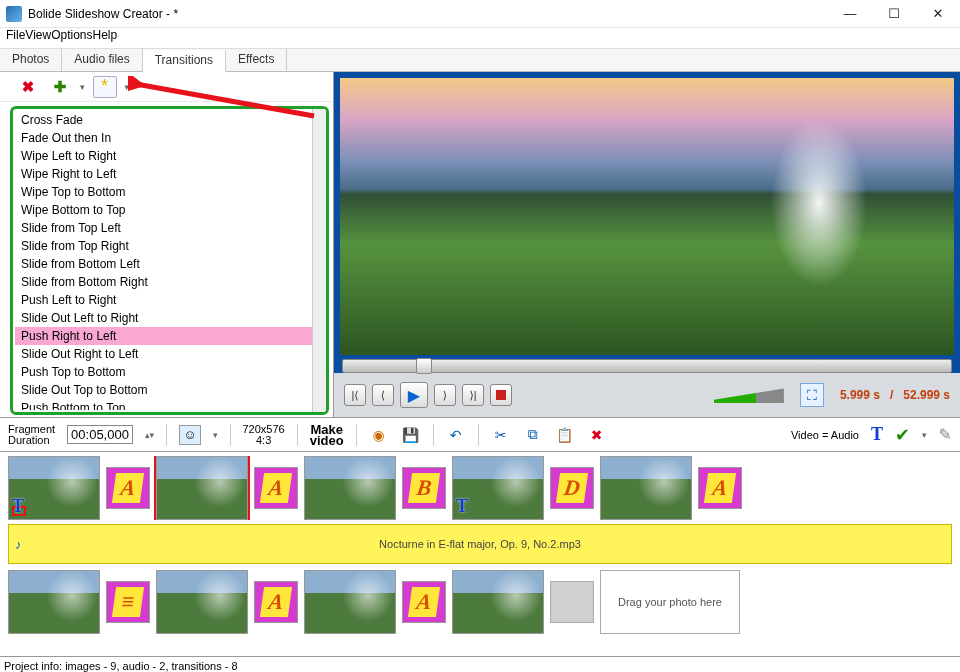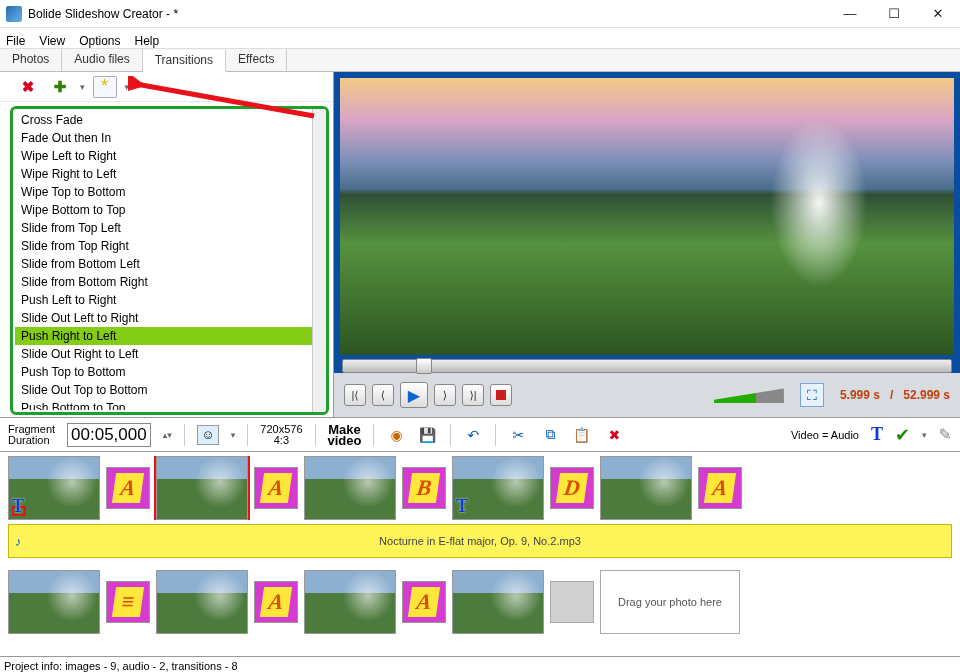--- a/index.html
+++ b/index.html
@@ -6,42 +6,42 @@
   body { width: 960px; height: 672px; overflow: hidden; background: #fff; position: relative; }
 
   
   .titlebar { height: 28px; background: #fff; border-bottom: 1px solid #e5e5e5; display: flex; align-items: center; padding-left: 6px; }
   .titlebar .appicon { width: 16px; height: 16px; background: linear-gradient(135deg,#2b6cb0,#63b3ed); border-radius: 2px; margin-right: 6px; }
   .titlebar .title { font-size: 12px; flex: 1; }
   .winbtns { display: flex; }
   .winbtn { width: 44px; height: 28px; display: flex; align-items: center; justify-content: center; font-size: 13px; color: #222; }
 
   
-  .menubar { height: 20px; display: flex; align-items: flex-end; padding-left: 6px; font-size: 12px; gap: 14px; background: #fff; }
+  .menubar { height: 20px; display: flex; align-items: flex-start; padding-left: 6px; font-size: 12px; background: #fff; }
   .menubar span { cursor: default; }
 
   
   .tabbar { height: 24px; background: #f6f6f6; border-top: 1px solid #ddd; border-bottom: 1px solid #bbb; display: flex; font-size: 12px; }
   .tab { padding: 3px 12px; border-right: 1px solid #ccc; color: #333; }
   .tab.active { background: #fff; border-bottom: 1px solid #fff; position: relative; top: 1px; }
 
   
   .main { display: flex; height: 346px; border-bottom: 1px solid #999; }
   .leftpanel { width: 334px; display: flex; flex-direction: column; border-right: 1px solid #999; position: relative; }
   .tool-row { height: 30px; display: flex; align-items: center; gap: 8px; padding-left: 16px; background: #fff; border-bottom: 1px solid #e8e8e8; }
   .tbtn { width: 24px; height: 22px; display: flex; align-items: center; justify-content: center; border: 1px solid transparent; border-radius: 2px; font-size: 15px; }
   .tbtn.box { border: 1px solid #aac; background: #f5f8ff; }
   .x-red { color: #d9001b; font-weight: bold; }
   .plus-green { color: #2e8200; font-weight: bold; }
   .asterisk { color: #e6b800; font-size: 18px; }
 
   .trans-list { flex: 1; position: relative; border: 3px solid #1fa02a; border-radius: 6px; margin: 4px 4px 2px 10px; overflow: hidden; }
   .trans-inner { position: absolute; inset: 2px; overflow-y: auto; font-size: 12px; }
   .trans-item { padding: 2px 6px; cursor: default; white-space: nowrap; }
-  .trans-item.sel { background: #84cc16; }
+  .trans-item.sel { background: #f9a8d4; }
 
   .preview { flex: 1; background: #084da0; position: relative; display: flex; flex-direction: column; }
   .preview-img { flex: 1; margin: 6px 6px 2px 6px; background: #000; position: relative; overflow: hidden; }
   .landscape {
     position: absolute; inset: 0;
     background:
       radial-gradient(ellipse 80px 140px at 78% 45%, rgba(255,255,255,0.95), rgba(255,255,255,0) 60%),
       linear-gradient(180deg,#f4c986 0%, #d9a5c5 15%, #7d8fb8 30%, #4a6e8a 40%, #304f36 42%, #56923f 60%, #2d5521 100%);
   }
   .controls { height: 44px; background: #d8dbe0; display: flex; align-items: center; padding: 0 10px; gap: 6px; }
@@ -50,42 +50,42 @@
   .pbtn { width: 22px; height: 22px; border: 1px solid #888; border-radius: 3px; background: linear-gradient(#fff,#ddd); display: flex; align-items: center; justify-content: center; font-size: 11px; color: #333; }
   .pbtn.play { width: 28px; height: 26px; color: #0a66d0; font-size: 16px; }
   .pbtn.stop span { width: 10px; height: 10px; background: #c91f1f; display: block; }
   .vol { width: 70px; height: 16px; background: linear-gradient(90deg,#24ad00 0%,#24ad00 60%, #888 60%); clip-path: polygon(0 80%, 100% 10%, 100% 100%, 0 100%); margin-left: auto; }
   .fs { width: 24px; height: 24px; border: 1px solid #7aa6e0; background: #e6f2ff; color: #0b5bb0; display: flex; align-items: center; justify-content: center; font-size: 14px; margin: 0 10px; }
   .time { font-size: 12px; font-weight: 600; color: #c2410c; }
 
   
   .midbar { height: 34px; border-bottom: 1px solid #999; display: flex; align-items: center; font-size: 11px; padding: 0 8px; gap: 12px; }
   .frag-lab { line-height: 11px; }
-  .spin { border: 1px solid #888; padding: 1px 3px; font-size: 17px; background: #fff; }
+  .spin { border: 1px solid #888; padding: 1px 3px; font-size: 13px; background: #fff; }
   .face { width: 22px; height: 20px; border: 1px solid #999; background: #def; display: flex; align-items: center; justify-content: center; font-size: 13px; }
   .mid-btn { font-size: 14px; width: 20px; height: 20px; display: flex; align-items: center; justify-content: center; }
   .make { font-weight: bold; font-size: 13px; text-align: center; line-height: 11px; }
   .spacer { flex: 1; }
   .t-big { color: #0a3cd6; font-weight: bold; font-size: 18px; font-family: "Times New Roman", serif; }
   .check-g { color: #1a8a00; font-size: 18px; }
 
   
   .timeline { padding: 4px 8px 0 8px; }
   .row { display: flex; align-items: center; gap: 6px; margin-bottom: 4px; overflow: hidden; }
   .thumb-img { width: 92px; height: 64px; border: 1px solid #999; background: linear-gradient(180deg,#8db0d0 0 35%,#4d7a3d 35% 100%); position: relative; flex-shrink: 0; }
   .thumb-img.sel { outline: 2px solid #e8121a; }
   .thumb-img::after { content:""; position:absolute; inset:0; background: radial-gradient(circle at 70% 40%, rgba(255,255,255,.6), transparent 35%); }
   .t-overlay { position:absolute; bottom:2px; left:3px; color:#0a3cd6; font-weight:bold; font-size:18px; font-family:"Times New Roman",serif; text-shadow:0 0 2px #fff; }
   .r-overlay { position:absolute; bottom:3px; left:3px; width:14px; height:10px; border:2px solid #e8121a; }
   .trans-thumb { width: 44px; height: 42px; background: #d63bd0; display:flex; align-items:center; justify-content:center; border:1px solid #999; flex-shrink:0; position:relative; }
   .trans-thumb span { position:absolute; background:#ffe63a; color:#d94e00; font-family:"Times New Roman",serif; font-size:22px; font-weight:bold; font-style:italic; width:28px; height:30px; display:flex; align-items:center; justify-content:center; transform:skewX(-8deg); }
   .drop-ghost { width: 44px; height: 42px; background: #d0d0d0; border:1px solid #aaa; flex-shrink:0; }
   .drop-here { width: 140px; height: 64px; border:1px solid #aaa; display:flex; align-items:center; justify-content:center; font-size:11px; color:#555; text-align:center; flex-shrink:0; }
 
-  .audio-row { height: 34px; background: #fff45a; border: 1px solid #c7b700; font-size: 11px; color: #444; display:flex; align-items:center; justify-content:center; margin: 2px 0 12px 0; position:relative; }
+  .audio-row { height: 40px; background: #fff45a; border: 1px solid #c7b700; font-size: 11px; color: #444; display:flex; align-items:center; justify-content:center; margin: 2px 0 6px 0; position:relative; }
   .audio-row::before { content:"♪"; position:absolute; left:6px; color:#1b5fd6; font-size:13px; }
 
   .statusbar { position:absolute; bottom:0; left:0; right:0; height:16px; border-top:1px solid #999; font-size:11px; padding-left:4px; background:#fff; display:flex; align-items:flex-end; }
 
   
   .arrow-anno { position:absolute; top:76px; left:128px; width:190px; height:44px; pointer-events:none; }
 
   .dd-caret { font-size:9px; color:#666; }
 
   .scrollbar-v { position:absolute; right:0; top:0; bottom:0; width:14px; background:#efefef; border-left:1px solid #ccc; }

